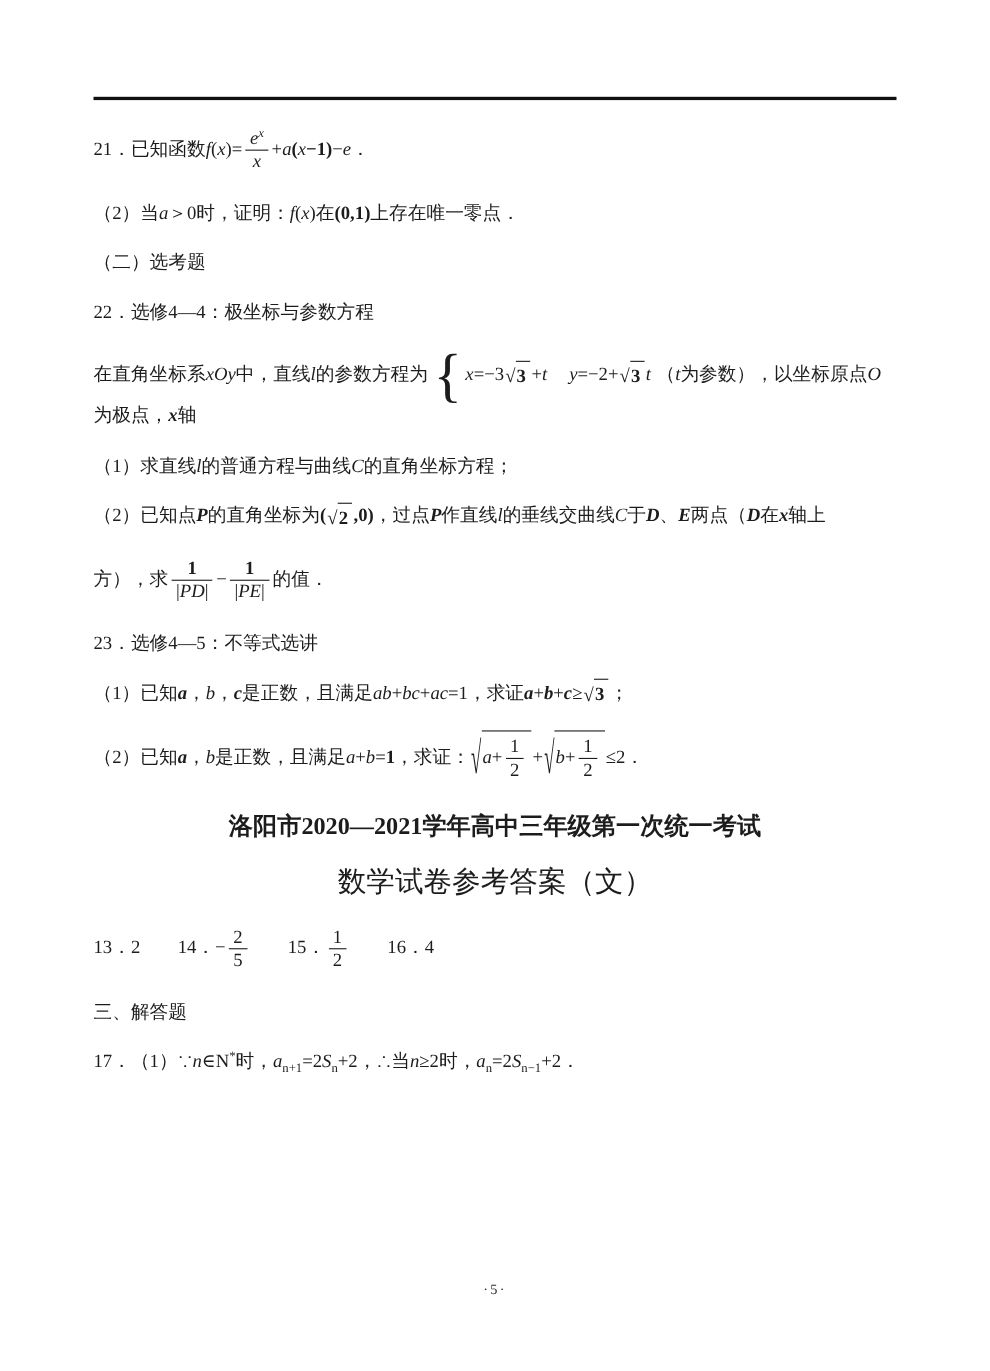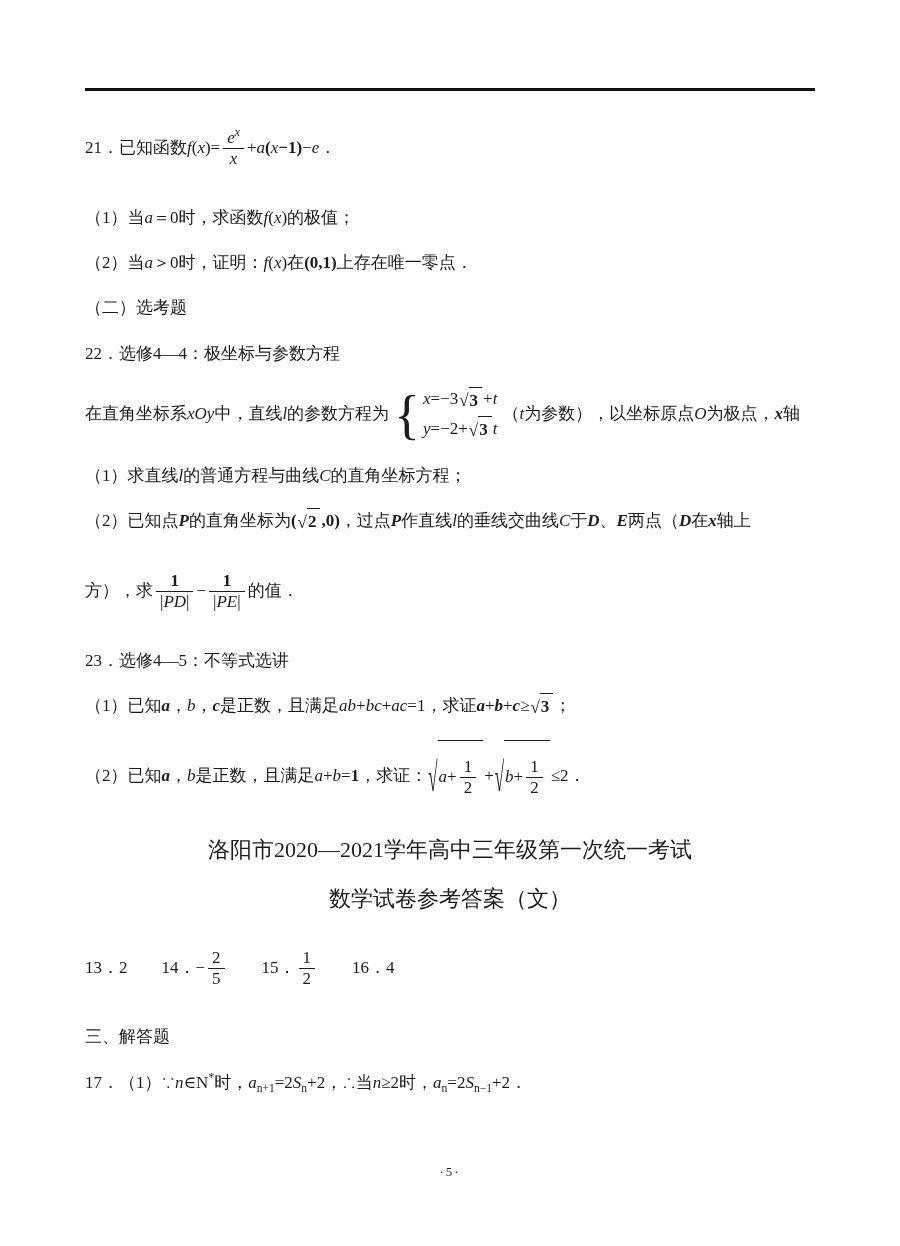--- a/index.html
+++ b/index.html
@@ -5,45 +5,44 @@
   html,body{margin:0;padding:0;background:#ffffff;}
   .page{
     width:900px;min-height:1246px;background:#ffffff;box-sizing:border-box;
     padding:0 85px;position:relative;
     font-family:"Liberation Serif","DejaVu Serif",serif;
     font-size:17px;color:#1c1c1c;
   }
   .top-rule{position:absolute;top:88px;left:85px;right:85px;height:3px;background:#101010;}
   #content{padding-top:112px;}
   .line{margin:0 0 19px 0;line-height:1.55;}
-  .h1{text-align:center;font-size:22px;font-weight:normal;margin:6px 0 14px 0;}
-  .h2{text-align:center;font-size:22px;margin:0 0 16px 0;}
+  .h1{text-align:center;font-size:22px;font-weight:bold;margin:6px 0 14px 0;}
+  .h2{text-align:center;font-size:26px;margin:0 0 16px 0;}
   .mi{font-style:italic;}
   .mbold{font-weight:bold;}
   sup,sub{font-size:0.68em;line-height:0;}
-  .frac{display:inline-block;vertical-align:middle;text-align:center;line-height:1.2;margin:16px 3px;}
+  .frac{display:inline-block;vertical-align:middle;text-align:center;line-height:1.2;margin:4px 3px;}
   .frac .num{display:block;border-bottom:1px solid #1c1c1c;padding:0 4px;}
   .frac .den{display:block;padding:0 4px;}
   .sqrt{display:inline-flex;align-items:center;vertical-align:middle;margin:0 1px;}
   .rsign{display:inline-block;line-height:1;}
   .sqrt.tall .rsign{transform:scaleY(2.4);transform-origin:center;}
   .rbody{border-top:1.5px solid #1c1c1c;padding:0 4px 0 1px;display:inline-flex;align-items:center;}
   .cases{display:inline-flex;align-items:center;vertical-align:middle;margin:0 5px;}
   .cases .brace{font-size:54px;font-weight:300;line-height:0.9;margin-right:3px;}
-  .cases .rows{display:inline-flex;flex-direction:column;gap:2px;text-align:left;align-items:center;}
+  .cases .rows{display:inline-flex;flex-direction:row;gap:20px;text-align:left;align-items:center;}
   .footer{position:absolute;bottom:66px;left:0;right:0;text-align:center;font-size:13px;color:#2a2a2a;letter-spacing:2px;}
 </style>
 </head>
 <body>
 
 <div class="page">
   <div class="top-rule"></div>
   <div id="content">
       <div class="line"><span>21．已知函数</span><span class="mi">f</span><span>(</span><span class="mi">x</span><span>)=</span><span class="frac"><span class="num"><span class="mi">e</span><sup><span class="mi">x</span></sup></span><span class="den"><span class="mi">x</span></span></span><span>+</span><span class="mi">a</span><span class="mbold">(</span><span class="mi">x</span><span class="mbold">−1)</span><span>−</span><span class="mi">e</span><span>．</span></div>
-      <div class="line"><span>（1）当</span><span class="mi">a</span><span>＝0时，求函数</span><span class="mi">f</span><span>(</span><span class="mi">x</span><span>)的极值；</span></div>
       <div class="line"><span>（2）当</span><span class="mi">a</span><span>＞0时，证明：</span><span class="mi">f</span><span>(</span><span class="mi">x</span><span>)在</span><span class="mbold">(0,1)</span><span>上存在唯一零点．</span></div>
       <div class="line"><span>（二）选考题</span></div>
       <div class="line"><span>22．选修4—4：极坐标与参数方程</span></div>
       <div class="line"><span>在直角坐标系</span><span class="mi">xOy</span><span>中，直线</span><span class="mi">l</span><span>的参数方程为</span><span class="cases">
           <span class="brace">{</span>
           <span class="rows">
             <span class="crow"><span class="mi">x</span><span>=−3</span><span class="sqrt">
                 <span class="rsign">√</span>
                 <span class="rbody">
                   <span class="mbold">3</span>

